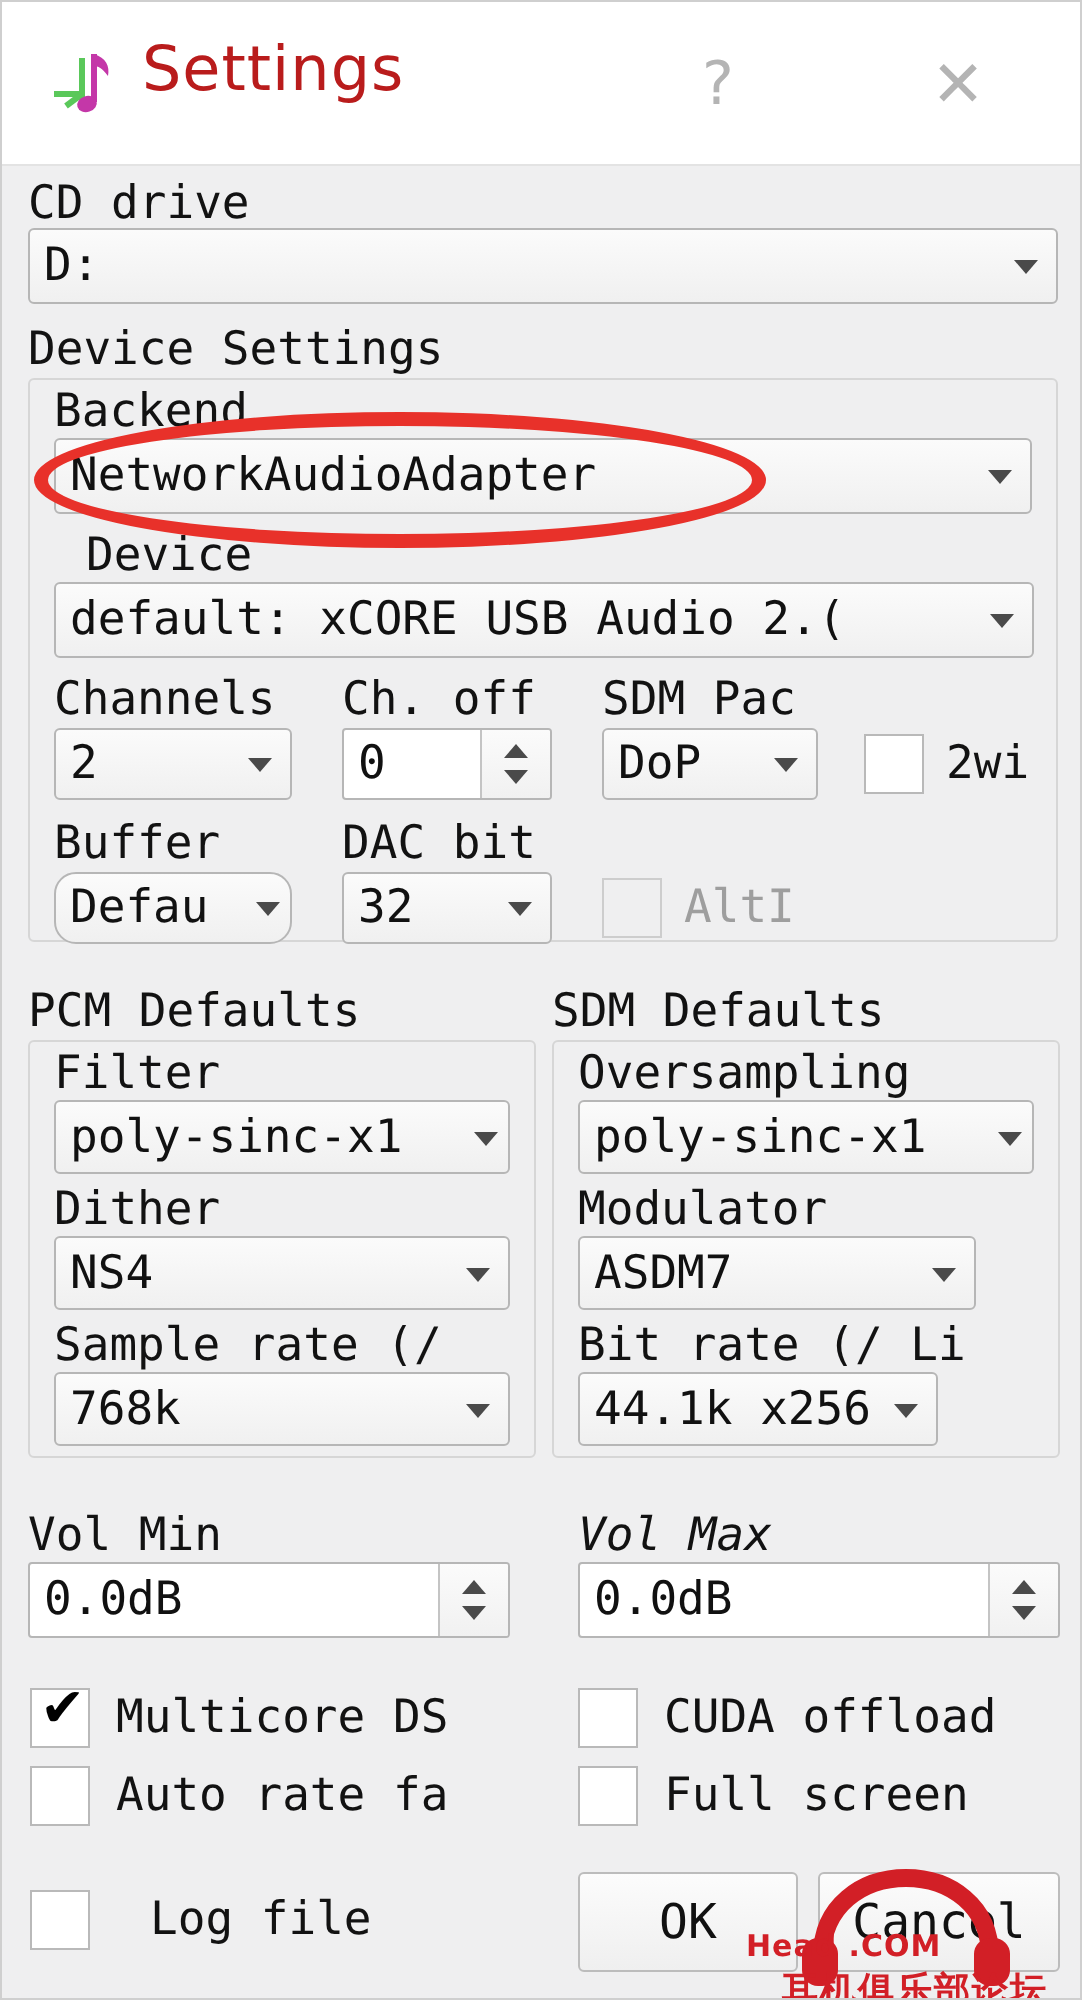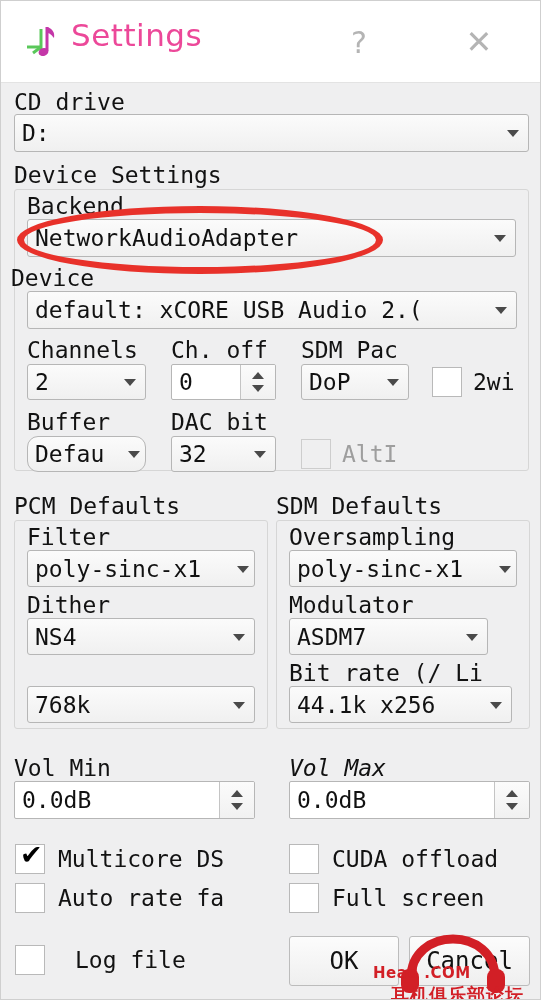--- a/index.html
+++ b/index.html
@@ -33,21 +33,21 @@
   .app-icon {
     position: absolute;
     left: 20px; top: 20px;
     width: 44px; height: 44px;
   }
   .title-text {
     position: absolute;
     left: 70px; top: 16px;
     font-family: "DejaVu Sans", "Liberation Sans", sans-serif;
     font-size: 31px;
-    color: #ec4899;
+    color: #b91c1c;
     letter-spacing: 0.5px;
     white-space: nowrap;
   }
   .tb-btn {
     position: absolute;
     top: 22px;
     width: 40px; height: 40px;
     color: #b4b4b4;
     font-family: "DejaVu Sans", "Liberation Sans", sans-serif;
     text-align: center;
@@ -258,21 +258,21 @@
 
     <div class="grouptitle" style="left:13px; top:79px;">Device Settings</div>
     <div class="frame" style="left:13px; top:106px; width:515px; height:282px;"></div>
 
     <div class="lbl" style="left:26px; top:110px;">Backend</div>
     <div class="combo" style="left:26px; top:136px; width:489px; height:38px;">
       <div class="val" style="max-width:440px;">NetworkAudioAdapter</div>
       <div class="arrow"></div>
     </div>
 
-    <div class="lbl" style="left:10px; top:182px;">Device</div>
+    <div class="lbl" style="left:42px; top:182px;">Device</div>
     <div class="combo" style="left:26px; top:208px; width:490px; height:38px;">
       <div class="val" style="max-width:440px;">default: xCORE USB Audio 2.(</div>
       <div class="arrow"></div>
     </div>
 
     <div class="lbl" style="left:26px; top:254px; width:122px;">Channels</div>
     <div class="lbl" style="left:170px; top:254px; width:110px;">Ch. off</div>
     <div class="lbl" style="left:300px; top:254px; width:120px;">SDM Pac</div>
 
     <div class="combo" style="left:26px; top:281px; width:119px; height:36px;">
@@ -323,39 +323,40 @@
       <div class="val" style="max-width:182px;">poly-sinc-x1</div>
       <div class="arrow" style="right:5px;"></div>
     </div>
 
     <div class="lbl" style="left:26px; top:509px; width:228px;">Dither</div>
     <div class="combo" style="left:26px; top:535px; width:228px; height:37px;">
       <div class="val" style="max-width:182px;">NS4</div>
       <div class="arrow"></div>
     </div>
 
+    <div class="lbl" style="left:26px; top:577px; width:232px;">Sample rate (/</div>
     <div class="combo" style="left:26px; top:603px; width:228px; height:37px;">
       <div class="val" style="max-width:182px;">768k</div>
       <div class="arrow"></div>
     </div>
 
     <div class="lbl" style="left:288px; top:441px; width:240px;">Oversampling</div>
     <div class="combo" style="left:288px; top:467px; width:228px; height:37px;">
       <div class="val" style="max-width:182px;">poly-sinc-x1</div>
       <div class="arrow" style="right:5px;"></div>
     </div>
 
     <div class="lbl" style="left:288px; top:509px; width:240px;">Modulator</div>
     <div class="combo" style="left:288px; top:535px; width:199px; height:37px;">
       <div class="val" style="max-width:182px;">ASDM7</div>
       <div class="arrow"></div>
     </div>
 
     <div class="lbl" style="left:288px; top:577px; width:244px;">Bit rate (/ Li</div>
-    <div class="combo" style="left:288px; top:603px; width:223px; height:37px;">
+    <div class="combo" style="left:288px; top:603px; width:180px; height:37px;">
       <div class="val" style="max-width:178px;">44.1k x256</div>
       <div class="arrow"></div>
     </div>
 
     <div class="lbl" style="left:13px; top:672px;">Vol Min</div>
     <div class="spin" style="left:13px; top:698px; width:241px; height:38px;">
       <div class="val">0.0dB</div>
       <div class="btns">
         <div class="up"></div>
         <div class="dn"></div>

